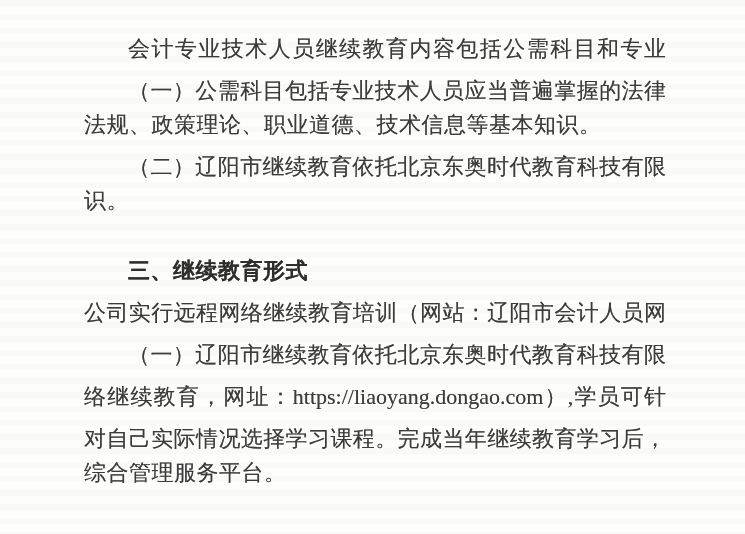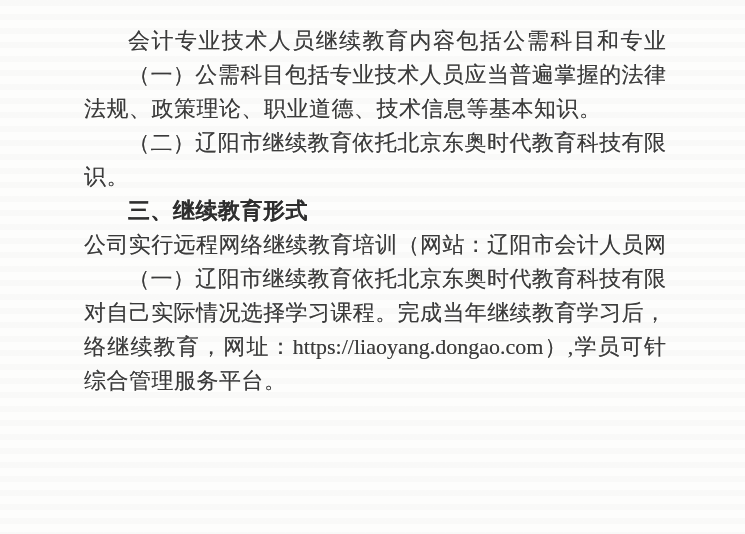--- a/index.html
+++ b/index.html
@@ -33,40 +33,42 @@
   .line {
     height: 34px;
     white-space: nowrap;
     letter-spacing: 0.5px;
   }
   .line.fill {
     white-space: normal;
     text-align: justify;
     text-align-last: justify;
     letter-spacing: 0;
+    margin-top: 8px;
   }
   .line.indent {
     padding-left: 44px;
   }
   .line.bold {
     font-family: "Liberation Sans", "DejaVu Sans", sans-serif;
     font-weight: bold;
     font-size: 22px;
     color: #2e2e2e;
     text-shadow: 0 0 0.6px rgba(35,35,35,0.7);
+    margin-top: 36px;
   }
 </style>
 </head>
 <body>
 
 <div class="text-block">
   <div class="line indent fill">会计专业技术人员继续教育内容包括公需科目和专业</div>
   <div class="line indent fill">（一）公需科目包括专业技术人员应当普遍掌握的法律</div>
   <div class="line">法规、政策理论、职业道德、技术信息等基本知识。</div>
   <div class="line indent fill">（二）辽阳市继续教育依托北京东奥时代教育科技有限</div>
   <div class="line">识。</div>
   <div class="line indent bold">三、继续教育形式</div>
   <div class="line fill">公司实行远程网络继续教育培训（网站：辽阳市会计人员网</div>
   <div class="line indent fill">（一）辽阳市继续教育依托北京东奥时代教育科技有限</div>
+  <div class="line fill">络继续教育，网址：https://liaoyang.dongao.com）,学员可针</div>
   <div class="line fill">对自己实际情况选择学习课程。完成当年继续教育学习后，</div>
-  <div class="line fill">络继续教育，网址：https://liaoyang.dongao.com）,学员可针</div>
   <div class="line">综合管理服务平台。</div>
 </div>
 
 </body></html>

